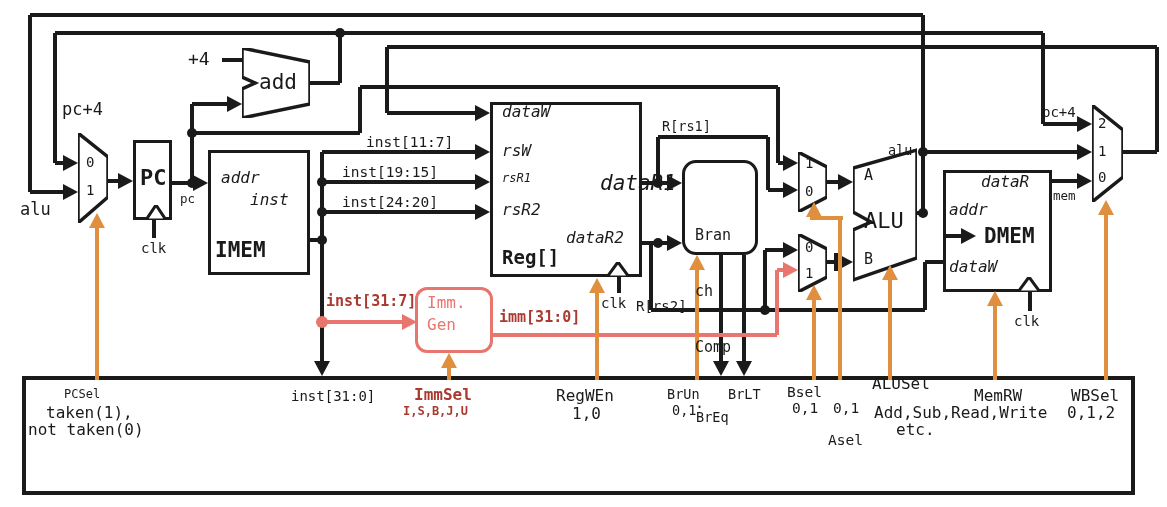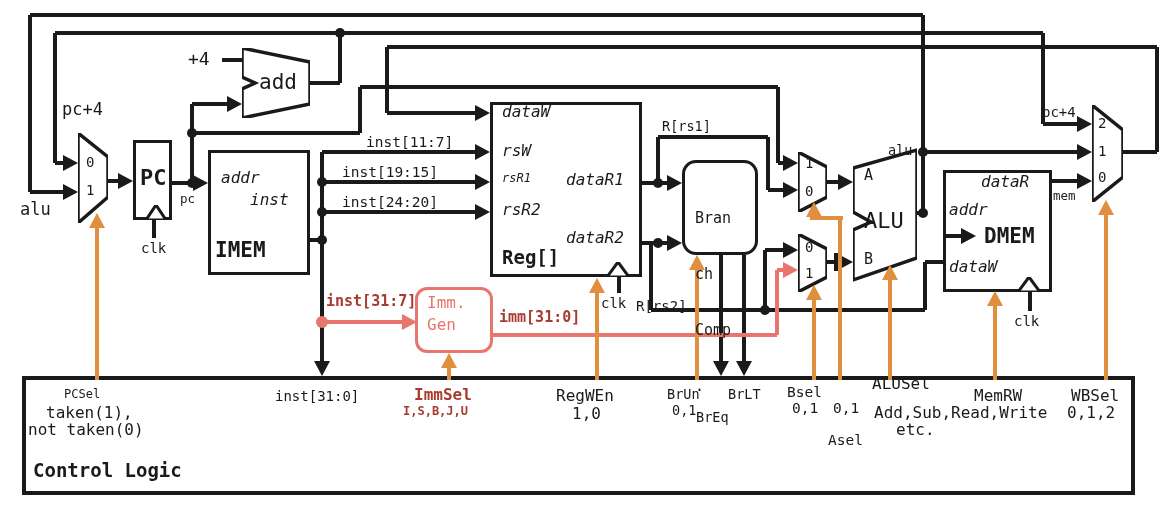--- a/index.html
+++ b/index.html
@@ -77,35 +77,35 @@
   <span class="lb it" style="left:250px;top:192px;font-size:16px;">inst</span>
   <span class="lb bd" style="left:215px;top:239px;font-size:21px;">IMEM</span>
 
   <span class="lb" style="left:366px;top:135px;font-size:14.5px;">inst[11:7]</span>
   <span class="lb" style="left:342px;top:165px;font-size:14.5px;">inst[19:15]</span>
   <span class="lb" style="left:342px;top:195px;font-size:14.5px;">inst[24:20]</span>
 
   <span class="lb it" style="left:502px;top:104px;font-size:16px;">dataW</span>
   <span class="lb it" style="left:502px;top:143px;font-size:16px;">rsW</span>
   <span class="lb it" style="left:502px;top:172px;font-size:12px;">rsR1</span>
-  <span class="lb it" style="left:566px;top:172px;font-size:16px;">dataR1</span>
+  <span class="lb it" style="left:600px;top:172px;font-size:21px;">dataR1</span>
   <span class="lb it" style="left:502px;top:202px;font-size:16px;">rsR2</span>
   <span class="lb it" style="left:566px;top:230px;font-size:16px;">dataR2</span>
   <span class="lb bd" style="left:502px;top:248px;font-size:19px;">Reg[]</span>
   <span class="lb" style="left:601px;top:296px;font-size:14px;">clk</span>
   <span class="lb" style="left:662px;top:119px;font-size:13.5px;">R[rs1]</span>
   <span class="lb" style="left:636px;top:299px;font-size:14px;">R[rs2]</span>
 
   <span class="lb dr" style="left:326px;top:294px;font-size:15px;">inst[31:7]</span>
   <span class="lb sal" style="left:427px;top:295px;font-size:16px;">Imm.</span>
   <span class="lb sal" style="left:427px;top:317px;font-size:16px;">Gen</span>
   <span class="lb dr" style="left:499px;top:310px;font-size:15px;">imm[31:0]</span>
 
   <span class="lb" style="left:695px;top:171px;font-size:15px;line-height:1.25;">
-    <span style="display:block;">Bran</span>
+    <span style="display:block;margin-top:17px;">Bran</span>
     <span style="display:block;">ch</span>
     <span style="display:block;">Comp</span>
     <span style="display:block;">.</span>
   </span>
 
   <span class="lb" style="left:805px;top:156px;font-size:14px;">1</span>
   <span class="lb" style="left:805px;top:184px;font-size:14px;">0</span>
   <span class="lb" style="left:805px;top:240px;font-size:14px;">0</span>
   <span class="lb" style="left:805px;top:266px;font-size:14px;">1</span>
   <span class="lb" style="left:864px;top:168px;font-size:15px;">A</span>
@@ -121,41 +121,40 @@
 
   <span class="lb" style="left:1042px;top:105px;font-size:14px;">pc+4</span>
   <span class="lb" style="left:1053px;top:189px;font-size:12.5px;">mem</span>
   <span class="lb" style="left:1098px;top:116px;font-size:14px;">2</span>
   <span class="lb" style="left:1098px;top:144px;font-size:14px;">1</span>
   <span class="lb" style="left:1098px;top:170px;font-size:14px;">0</span>
 
   <span class="lb" style="left:64px;top:388px;font-size:12px;">PCSel</span>
   <span class="lb" style="left:46px;top:405px;font-size:16px;">taken(1),</span>
   <span class="lb" style="left:28px;top:422px;font-size:16px;">not taken(0)</span>
-  <span class="lb" style="left:275px;top:389px;font-size:14px;">inst[31:0]</span>
+  <span class="lb" style="left:291px;top:389px;font-size:14px;">inst[31:0]</span>
   <span class="lb dr" style="left:414px;top:387px;font-size:16px;">ImmSel</span>
   <span class="lb dr" style="left:403px;top:405px;font-size:12px;">I,S,B,J,U</span>
   <span class="lb" style="left:556px;top:388px;font-size:16px;">RegWEn</span>
   <span class="lb" style="left:572px;top:406px;font-size:16px;">1,0</span>
   <span class="lb" style="left:667px;top:387px;font-size:13.5px;">BrUn</span>
   <span class="lb" style="left:672px;top:403px;font-size:13.5px;">0,1</span>
   <span class="lb" style="left:696px;top:410px;font-size:13.5px;">BrEq</span>
   <span class="lb" style="left:728px;top:387px;font-size:13.5px;">BrLT</span>
   <span class="lb" style="left:787px;top:385px;font-size:14.5px;">Bsel</span>
   <span class="lb" style="left:792px;top:401px;font-size:14.5px;">0,1</span>
   <span class="lb" style="left:828px;top:385px;font-size:14.5px;margin-top:48px;">Asel</span>
   <span class="lb" style="left:833px;top:401px;font-size:14.5px;">0,1</span>
   <span class="lb" style="left:872px;top:376px;font-size:16px;">ALUSel</span>
   <span class="lb" style="left:874px;top:405px;font-size:16px;">Add,Sub,</span>
   <span class="lb" style="left:896px;top:422px;font-size:16px;">etc.</span>
   <span class="lb" style="left:974px;top:388px;font-size:16px;">MemRW</span>
   <span class="lb" style="left:951px;top:405px;font-size:16px;">Read,Write</span>
   <span class="lb" style="left:1071px;top:388px;font-size:16px;">WBSel</span>
   <span class="lb" style="left:1067px;top:405px;font-size:16px;">0,1,2</span>
-  <span class="lb bd" style="left:33px;top:461px;font-size:19px;">Control Logic</span>
 <div class="wire" style="left: 30px; top: 13.4px; width: 893px; height: 3.2px; background: rgb(26, 26, 26);"></div>
     <div class="wire" style="left: 55px; top: 31.4px; width: 988px; height: 3.2px; background: rgb(26, 26, 26);"></div>
     <div class="wire" style="left: 387px; top: 45.4px; width: 770px; height: 3.2px; background: rgb(26, 26, 26);"></div>
     <div class="wire" style="left: 310px; top: 81.4px; width: 30px; height: 3.2px; background: rgb(26, 26, 26);"></div>
     <div class="wire" style="left: 222px; top: 58.4px; width: 20px; height: 3.2px; background: rgb(26, 26, 26);"></div>
     <div class="wire" style="left: 192px; top: 102.4px; width: 38px; height: 3.2px; background: rgb(26, 26, 26);"></div>
     <div class="wire" style="left: 192px; top: 131.4px; width: 168px; height: 3.2px; background: rgb(26, 26, 26);"></div>
     <div class="wire" style="left: 360px; top: 85.4px; width: 418px; height: 3.2px; background: rgb(26, 26, 26);"></div>
     <div class="wire" style="left: 30px; top: 190.4px; width: 35px; height: 3.2px; background: rgb(26, 26, 26);"></div>
     <div class="wire" style="left: 55px; top: 161.4px; width: 10px; height: 3.2px; background: rgb(26, 26, 26);"></div>

